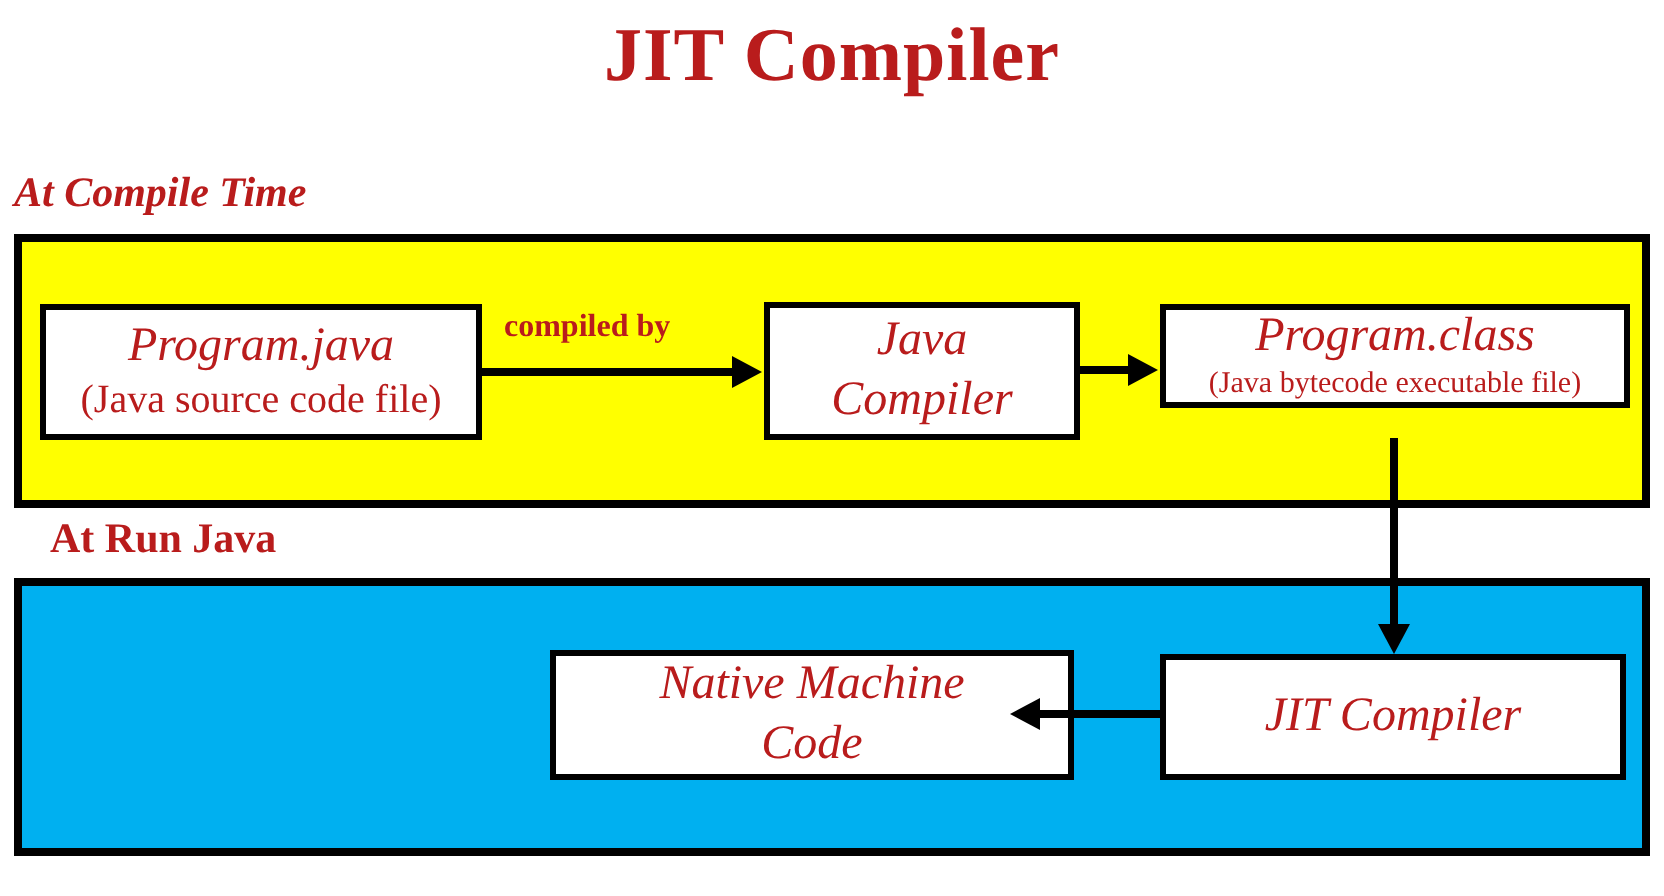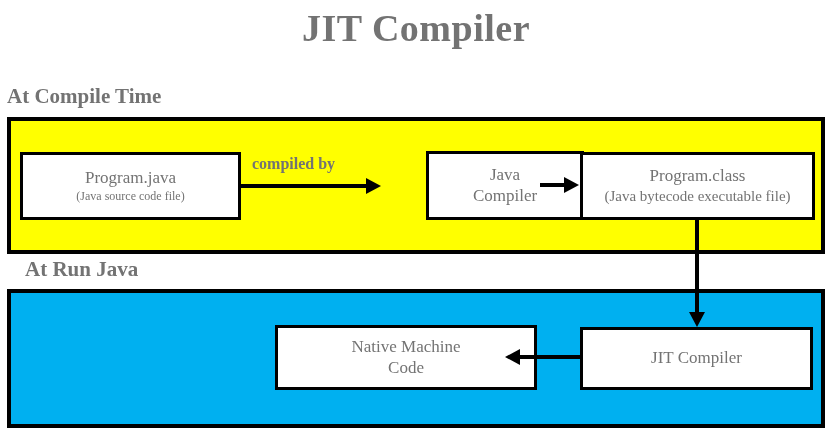--- a/index.html
+++ b/index.html
@@ -1,49 +1,49 @@
 <!DOCTYPE html>
 <html><head>
 <meta charset="utf-8">
 <style>
   html,body{margin:0;padding:0;background:#fff;}
   .canvas{
     position:relative;
     width:832px;height:448px;
     background:#ffffff;
     font-family:"Liberation Serif","DejaVu Serif",serif;
-    color:#737373;
+    color:#b91c1c;
     overflow:hidden;
   }
   .title{
     position:absolute;left:0;top:6px;width:832px;
     text-align:center;font-size:38px;font-weight:bold;
     letter-spacing:0.5px;
   }
   .section-label{
     position:absolute;font-size:21px;font-weight:bold;white-space:nowrap;
   }
-  .label-compile{left:7px;top:84px;}
+  .label-compile{left:7px;top:84px;font-style:italic;}
   .label-run{left:25px;top:257px;}
   .band{
     position:absolute;border:4px solid #000;box-sizing:border-box;
   }
   .band-compile{left:7px;top:117px;width:818px;height:137px;}
   .band-run{left:7px;top:289px;width:818px;height:139px;}
   .node{
     position:absolute;box-sizing:border-box;
     border:3px solid #000;background:#ffffff;
     display:flex;flex-direction:column;align-items:center;justify-content:center;
     text-align:center;line-height:1.22;z-index:5;
   }
-  .node-title{font-size:17px;white-space:nowrap;}
+  .node-title{font-size:24px;white-space:nowrap;font-style:italic;}
   .node-sub{font-size:15px;white-space:nowrap;}
   .node-program-java{left:20px;top:152px;width:221px;height:68px;}
-  .node-java-compiler{left:382px;top:151px;width:158px;height:69px;margin-left:44px;}
-  .node-program-class{left:580px;top:152px;width:235px;height:68px;}
+  .node-java-compiler{left:382px;top:151px;width:158px;height:69px;}
+  .node-program-class{left:580px;top:152px;width:235px;height:52px;}
   .node-native{left:275px;top:325px;width:262px;height:65px;}
   .node-jit{left:580px;top:327px;width:233px;height:63px;}
   .arrow-label{
     position:absolute;left:252px;top:155px;width:124px;
     font-size:16px;font-weight:bold;
     z-index:6;white-space:nowrap;
   }
   .arrows{
     position:absolute;left:0;top:0;width:832px;height:448px;
     z-index:8;pointer-events:none;
@@ -59,21 +59,21 @@
   <div class="section-label label-compile">At Compile Time</div>
 
   <div class="band band-compile" style="background-color: rgb(255, 255, 0);"></div>
 
   <div class="section-label label-run">At Run Java</div>
 
   <div class="band band-run" style="background-color: rgb(0, 176, 240);"></div>
 
   <div class="node node-program-java">
     <div class="node-title">Program.java</div>
-    <div class="node-sub" style="font-size:12px;">(Java source code file)</div>
+    <div class="node-sub" style="font-size:20px;">(Java source code file)</div>
   </div>
 
   <div class="arrow-label">compiled by</div>
 
   <div class="node node-java-compiler">
     <div class="node-title">Java</div>
     <div class="node-title">Compiler</div>
   </div>
 
   <div class="node node-program-class">

